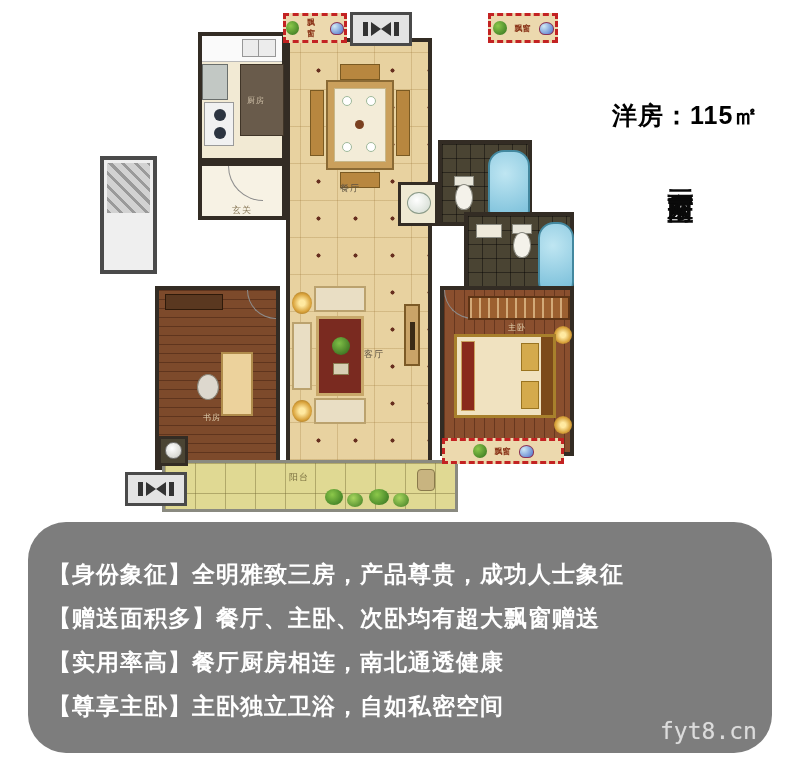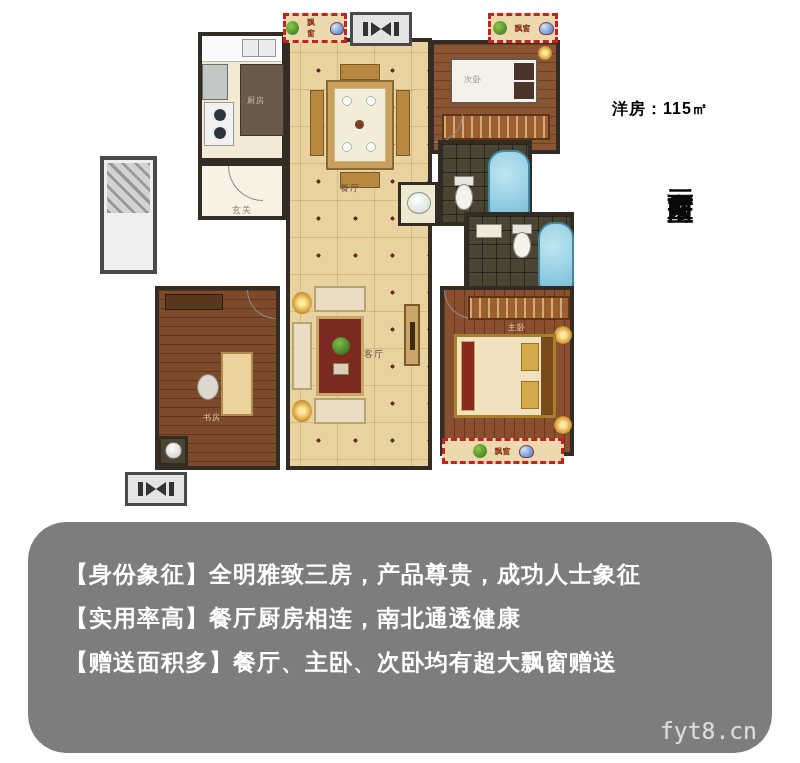--- a/index.html
+++ b/index.html
@@ -52,29 +52,29 @@
   .tri-r{width:0;height:0;border-top:7px solid transparent;border-bottom:7px solid transparent;border-left:10px solid #333;}
   .tri-l{width:0;height:0;border-top:7px solid transparent;border-bottom:7px solid transparent;border-right:10px solid #333;}
   .arc{position:absolute;border-left:1.6px solid #8d8d8d;border-bottom:1.6px solid #8d8d8d;border-radius:0 0 0 100%;}
   .tub{position:absolute;background:radial-gradient(circle at 40% 30%,#bfe6f2,#6fb9d6);border:2px solid #43889f;border-radius:16px;}
   .toilet-bowl{position:absolute;background:#f4f2ea;border:1px solid #8a8a80;border-radius:50% 50% 46% 46%;}
   .toilet-tank{position:absolute;background:#e8e6da;border:1px solid #8a8a80;}
   .lampglow{position:absolute;border-radius:50%;background:radial-gradient(circle,#ffe9a0 20%,#d9a33c 60%,#7a5210 100%);}
   .hatch{background:repeating-linear-gradient(45deg,#9a9a9a 0 3px,#d2d2d2 3px 9px);}
   .wardrobe{background:#9c6030;background-image:repeating-linear-gradient(90deg,rgba(255,230,180,.55) 0 2px,transparent 2px 9px);border:2px solid #5e3415;}
   
-  .area-label{left:612px;top:99px;font-size:16px;font-weight:bold;color:#000;letter-spacing:1px;}
+  .area-label{left:612px;top:99px;font-size:25px;font-weight:bold;color:#000;letter-spacing:1px;}
   .layout-label{
     left:664px;top:170px;font-size:26px;font-weight:bold;color:#0a0a0a;
     writing-mode:vertical-rl;letter-spacing:2px;
   }
   
   .panel{
     left:28px;top:522px;width:744px;height:231px;background:#7d7d7d;border-radius:38px;
-    box-sizing:border-box;padding:30px 0 0 37px;
+    box-sizing:border-box;padding:30px 0 0 20px;
   }
   .panel .line{
     color:#ffffff;font-weight:bold;font-size:23px;line-height:44px;letter-spacing:1px;white-space:nowrap;
   }
   .watermark{
     left:660px;top:718px;font-size:23px;color:#dcdcdc;z-index:9;
     font-family:"DejaVu Sans Mono","Liberation Mono",monospace;text-shadow:0 0 1px #aaa;
   }
 </style>
 </head>
@@ -130,30 +130,20 @@
     <div class="furn" style="left:26px;top:274px;width:48px;height:80px;background:#7a2a20;border:3px solid #c8a86a;">
       <div class="furn" style="left:13px;top:18px;width:18px;height:18px;border-radius:50%;background:radial-gradient(circle at 40% 35%,#7fbf47,#2c5e18);"></div>
       <div class="furn" style="left:14px;top:44px;width:16px;height:12px;background:#d8cfb4;border:1px solid #8a7a50;"></div>
     </div>
     <div class="furn" style="left:114px;top:262px;width:16px;height:62px;background:#caa468;border:2px solid #7c5a26;">
       <div class="furn" style="left:4px;top:16px;width:5px;height:28px;background:#3a2a16;"></div>
     </div>
     <span class="rlabel" style="left:74px;top:306px;">客厅</span>
   </div>
 
-  <div class="room wood-h" style="left:330px;top:32px;width:130px;height:114px;">
-    <div class="lampglow" style="left:104px;top:2px;width:14px;height:14px;"></div>
-    <div class="furn" style="left:16px;top:14px;width:88px;height:46px;background:#f3f1ea;border:2px solid #6a594a;">
-      <div class="furn" style="right:2px;top:3px;width:20px;height:17px;background:#4a342a;"></div>
-      <div class="furn" style="right:2px;bottom:3px;width:20px;height:17px;background:#4a342a;"></div>
-      <span class="rlabel" style="left:12px;top:14px;font-size:8px;color:#8d8d8d;">次卧</span>
-    </div>
-    <div class="furn wardrobe" style="left:8px;top:70px;width:108px;height:26px;"></div>
-    <div class="arc" style="left:0;top:70px;width:28px;height:28px;transform:scaleX(-1);"></div>
-  </div>
 
   <div class="room bath" style="left:338px;top:132px;width:94px;height:86px;">
     <div class="toilet-tank" style="left:12px;top:32px;width:18px;height:8px;"></div>
     <div class="toilet-bowl" style="left:13px;top:40px;width:16px;height:24px;"></div>
     <div class="tub" style="left:46px;top:6px;width:38px;height:72px;"></div>
   </div>
 
   <div class="room" style="left:298px;top:174px;width:40px;height:44px;background:#efe9d2;border-width:3px;">
     <div class="furn" style="left:6px;top:7px;width:24px;height:22px;border-radius:50%;background:radial-gradient(circle at 40% 35%,#ffffff,#cfd8cd);border:1px solid #8a9a88;"></div>
   </div>
@@ -180,20 +170,28 @@
     <div class="lampglow" style="left:110px;top:36px;width:18px;height:18px;"></div>
     <div class="lampglow" style="left:110px;top:126px;width:18px;height:18px;"></div>
     <div class="furn" style="left:10px;top:44px;width:102px;height:84px;background:#f0e2c0;border:3px solid #a8802c;">
       <div class="furn" style="right:0;top:0;width:12px;height:78px;background:#7c4a1a;"></div>
       <div class="furn" style="right:14px;top:6px;width:18px;height:28px;background:#d4aa4c;border:1px solid #9a7420;"></div>
       <div class="furn" style="right:14px;bottom:6px;width:18px;height:28px;background:#d4aa4c;border:1px solid #9a7420;"></div>
       <div class="furn" style="left:4px;top:4px;width:14px;height:70px;background:#8a2a1c;border:1px solid #caa05c;"></div>
     </div>
   </div>
 
+  <div class="room balc" style="left:62px;top:452px;width:296px;height:52px;">
+    <span class="rlabel" style="left:124px;top:8px;color:#7a7040;">阳台</span>
+    <div class="furn" style="left:160px;top:26px;width:18px;height:16px;border-radius:50%;background:radial-gradient(circle at 40% 35%,#8cc84a,#2e6e1c);"></div>
+    <div class="furn" style="left:182px;top:30px;width:16px;height:14px;border-radius:50%;background:radial-gradient(circle at 40% 35%,#a8d65e,#3c7a22);"></div>
+    <div class="furn" style="left:204px;top:26px;width:20px;height:16px;border-radius:50%;background:radial-gradient(circle at 40% 35%,#8cc84a,#2e6e1c);"></div>
+    <div class="furn" style="left:228px;top:30px;width:16px;height:14px;border-radius:50%;background:radial-gradient(circle at 40% 35%,#a8d65e,#3c7a22);"></div>
+    <div class="furn" style="left:252px;top:6px;width:18px;height:22px;background:#c8b480;border:1px solid #8a7a4c;border-radius:4px;"></div>
+  </div>
 
   <div class="room" style="left:58px;top:428px;width:30px;height:30px;background:#4a4433;border-width:3px;">
     <div class="furn" style="left:4px;top:3px;width:17px;height:17px;border-radius:50%;background:radial-gradient(circle at 40% 35%,#ffffff,#c8c8c0);border:1px solid #777;"></div>
   </div>
 
   <div class="bay" style="left:183px;top:5px;width:64px;height:30px;">
     <span class="plant-dot"></span>
     <span class="blabel">飘窗</span>
     <span class="shell-dot"></span>
   </div>
@@ -221,17 +219,18 @@
     <span class="bar"></span>
   </div>
 
 </div>
 
 <div class="abs area-label">洋房：115㎡</div>
 <div class="abs layout-label">三室两厅两卫</div>
 
 <div class="abs panel">
   <div class="line">【身份象征】全明雅致三房，产品尊贵，成功人士象征</div>
+  <div class="line">【赠送面积多】餐厅、主卧、次卧均有超大飘窗赠送</div>
   <div class="line">【实用率高】餐厅厨房相连，南北通透健康</div>
-  <div class="line">【赠送面积多】餐厅、主卧、次卧均有超大飘窗赠送</div>
+  <div class="line">【尊享主卧】主卧独立卫浴，自如私密空间</div>
 </div>
 
 <div class="abs watermark">fyt8.cn</div>
 
 </body></html>

